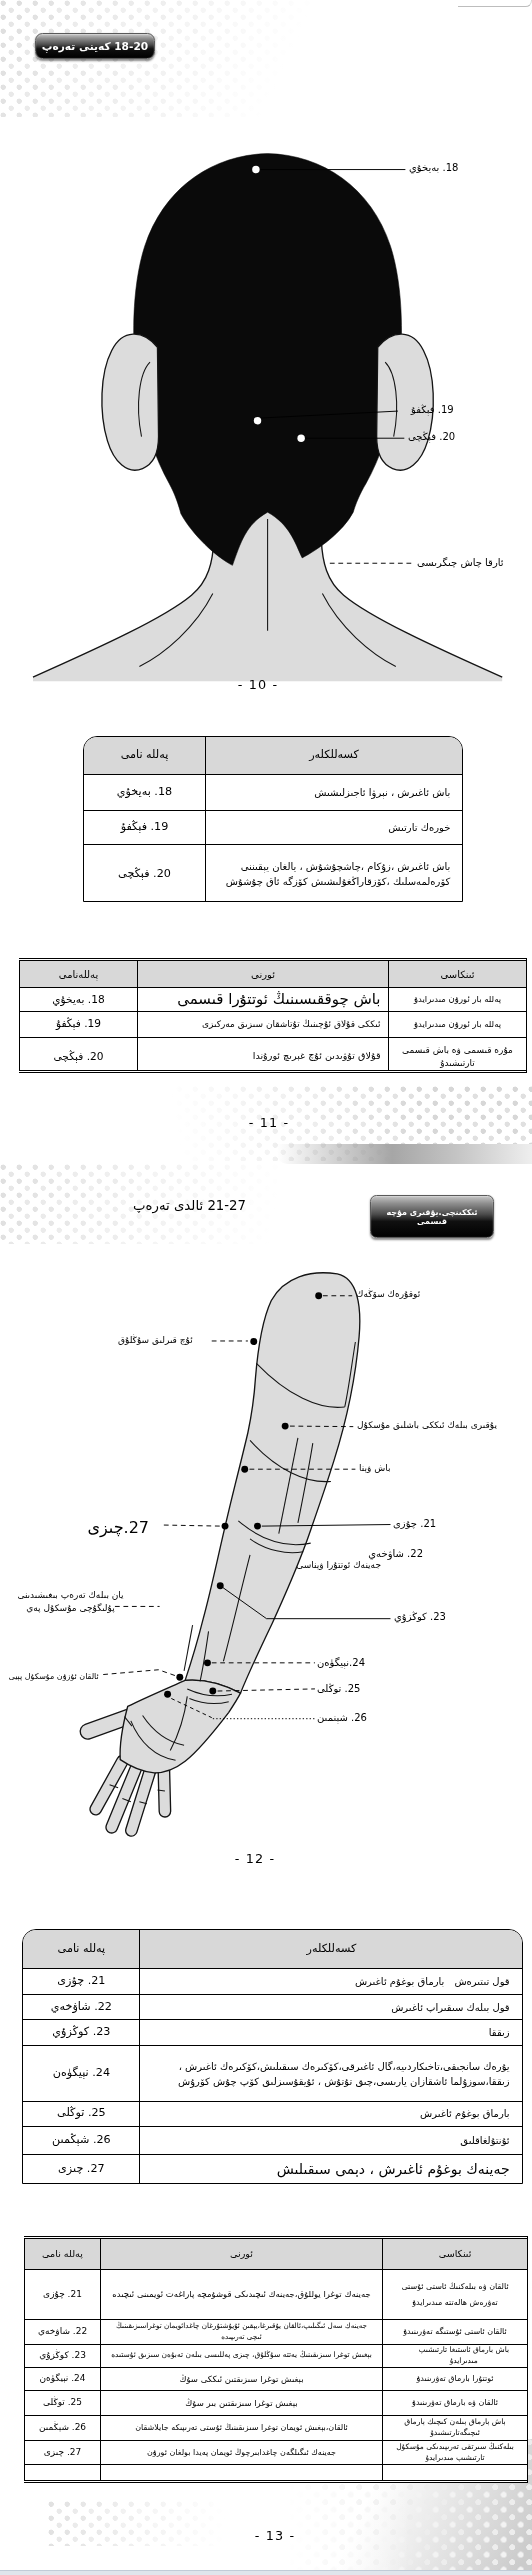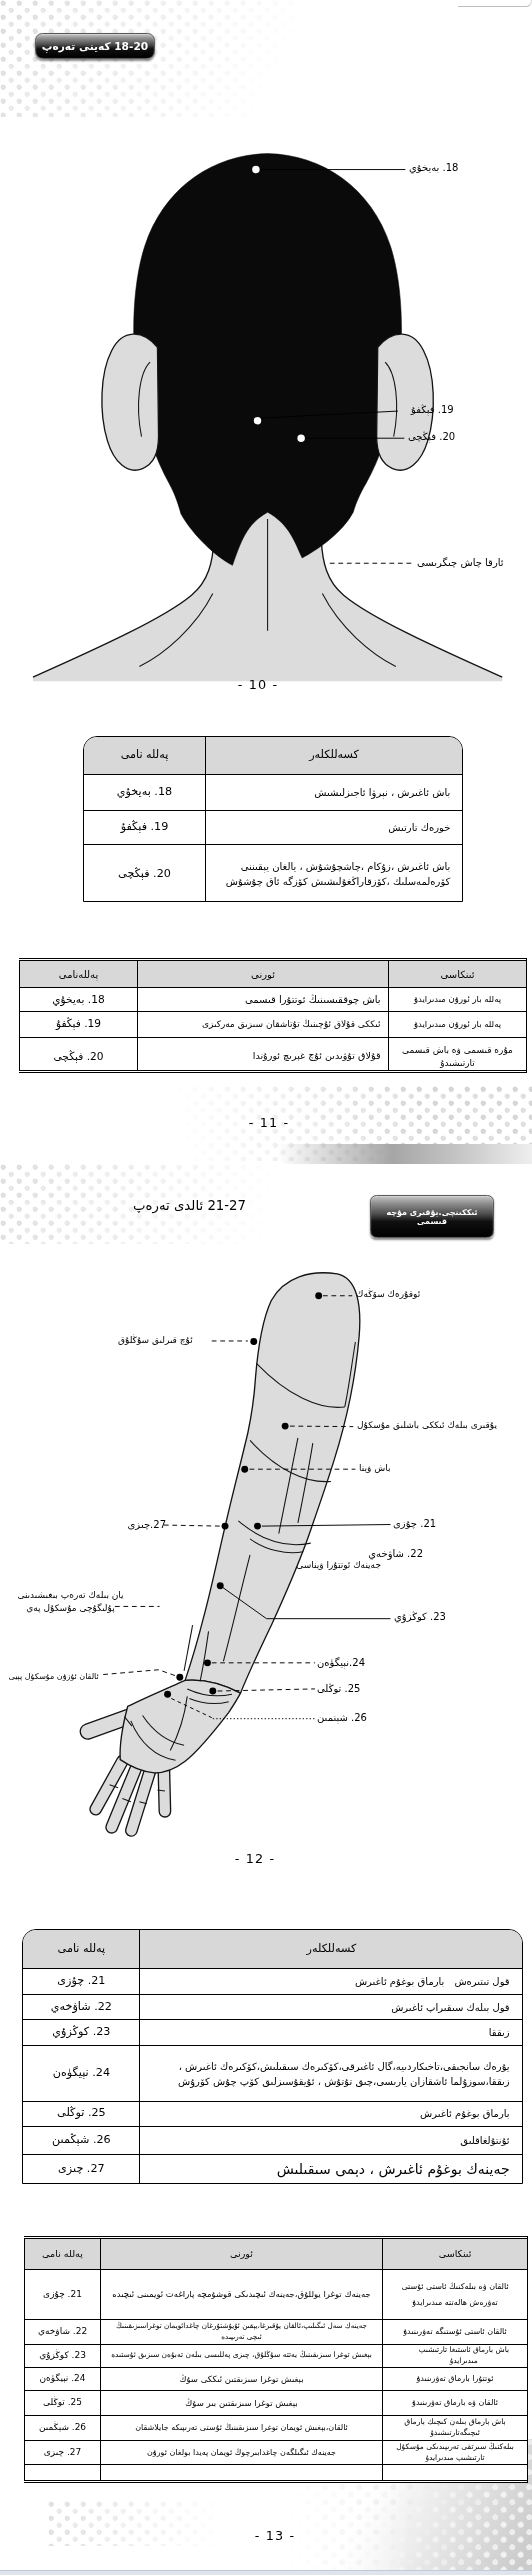--- a/index.html
+++ b/index.html
@@ -119,21 +119,21 @@
   </div>
 
   <div class="tbl tbl-double" style="left:19px;top:958px;width:508px;height:115px;">
     <div class="trow thead" style="height:27px;border-bottom-width:1.3px;">
       <div class="c" style="width:117px;font-size:10px;">پەللەنامى</div>
       <div class="c" style="width:251px;font-size:10px;">ئورنى</div>
       <div class="c" style="flex:1;font-size:10px;">ئىنكاسى</div>
     </div>
     <div class="trow" style="height:24px;">
       <div class="c" style="width:117px;font-size:10.6px;white-space:nowrap;">18. بەيخۇي</div>
-      <div class="c start" style="width:251px;font-size:10px;">باش چوققىسىنىڭ ئوتتۇرا قىسمى</div>
+      <div class="c start" style="width:251px;font-size:15px;">باش چوققىسىنىڭ ئوتتۇرا قىسمى</div>
       <div class="c" style="flex:1;font-size:8.5px;line-height:1.35;">پەللە بار ئورۇن مىدىرايدۇ</div>
     </div>
     <div class="trow" style="height:25.6px;">
       <div class="c" style="width:117px;font-size:10.6px;white-space:nowrap;">19. فېڭفۇ</div>
       <div class="c start" style="width:251px;font-size:9px;">ئىككى قۇلاق ئۇچىنىڭ تۇتاشقان سىزىق مەركىزى</div>
       <div class="c" style="flex:1;font-size:8.5px;line-height:1.35;">پەللە بار ئورۇن مىدىرايدۇ</div>
     </div>
     <div class="trow" style="height:38px;">
       <div class="c" style="width:117px;font-size:10.6px;white-space:nowrap;">20. فېڭچى</div>
       <div class="c start" style="width:251px;font-size:9.6px;">قۇلاق تۇۋىدىن ئۇچ غېرىچ ئورۇندا</div>
@@ -226,21 +226,21 @@
         <circle cx="400" cy="3176" r="6.5"></circle>
         <circle cx="315" cy="3182" r="6.5"></circle>
       </g>
     </svg>
   </div>
   <div class="lbl" style="left:356px;top:1289px;">ئوقۇرەك سۆڭەك</div>
   <div class="lbl" style="left:118px;top:1335px;width:92px;text-align:left;">ئۇچ قىرلىق سۇڭلۇق</div>
   <div class="lbl" style="left:357px;top:1420px;">يۇقىرى بىلەك ئىككى باشلىق مۇسكۇل</div>
   <div class="lbl" style="left:359px;top:1463px;">باش ۋېنا</div>
   <div class="lbl" style="left:393px;top:1517px;font-size:10px;">21. چۇزى</div>
-  <div class="lbl" style="left:116px;top:1518px;width:50px;font-size:10px;">27.چىزى</div>
+  <div class="lbl" style="left:99px;top:1518px;width:50px;font-size:16px;">27.چىزى</div>
   <div class="abs" style="left:298px;top:1547px;width:125px;direction:rtl;text-align:right;">
     <div class="lbl" style="position:static;font-size:10px;">22. شاۋخەي</div>
     <div class="lbl" style="position:static;padding-right:42px;">جەينەك ئوتتۇرا ۋېناسى</div>
   </div>
   <div class="lbl" style="left:394px;top:1610px;font-size:10px;">23. كوڭزۇي</div>
   <div class="lbl" style="left:15px;top:1589px;width:111px;white-space:normal;text-align:center;line-height:1.4;">يان بىلەك تەرەپ بىغىشىدىنى پۇلىگۇچى مۇسكۇل پەي</div>
   <div class="lbl" style="left:317px;top:1656px;font-size:10px;">24.نېيگۈەن</div>
   <div class="lbl" style="left:8.5px;top:1672px;font-size:8px;">ئالقان ئۇزۇن مۇسكۇل پېيى</div>
   <div class="lbl" style="left:317px;top:1682px;font-size:10px;">25. توڭلى</div>
   <div class="lbl" style="left:317px;top:1711px;font-size:10px;">26. شېنمىن</div>

